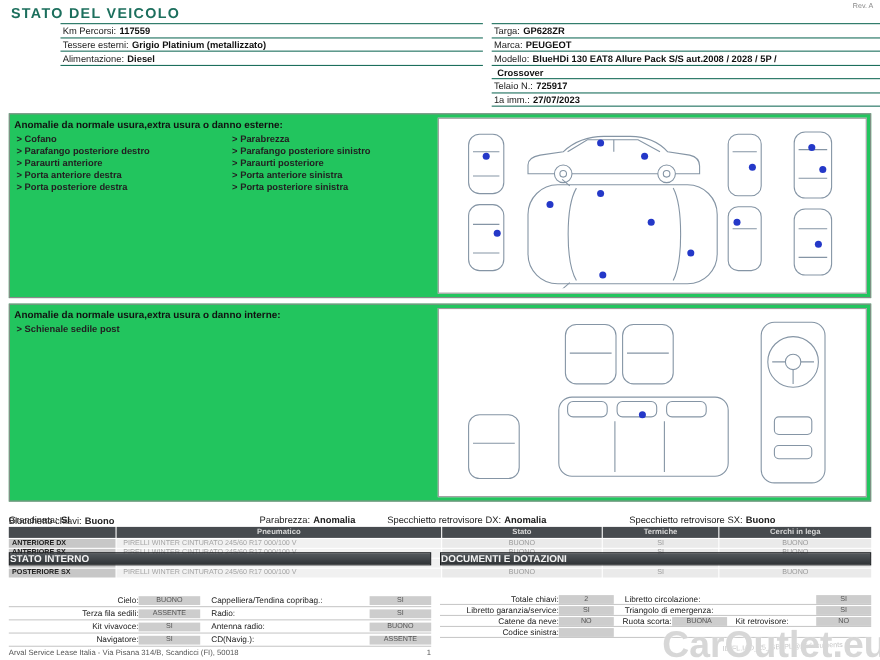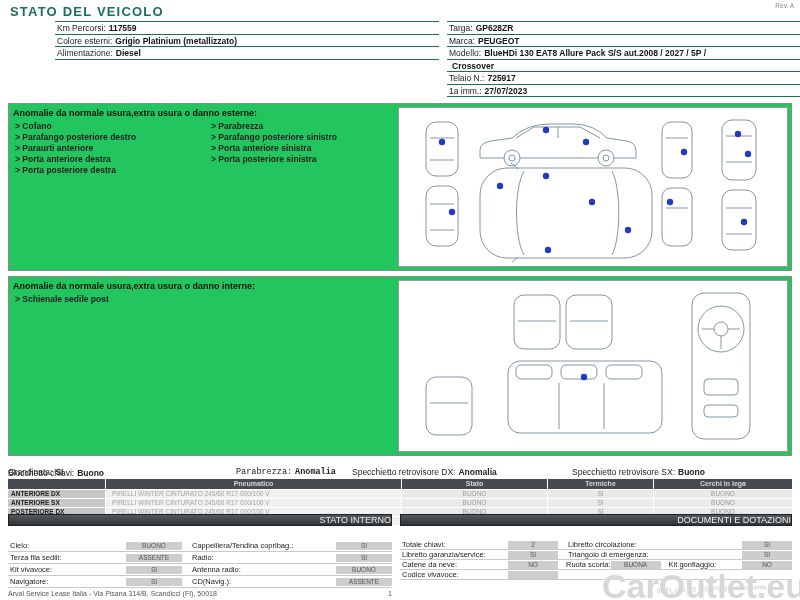--- a/index.html
+++ b/index.html
@@ -32,53 +32,53 @@
   .diagram { position:absolute; right:3px; top:3px; border:1px solid #9a9a9a; background:#fff; }
   #ext-diagram { width:390px; height:160px; }
   #int-diagram { width:390px; height:172px; }
   .diagram svg { display:block; margin:4px auto 0 auto; }
   .car-line { stroke:#8595a5; fill:none; stroke-width:1; }
   .car-fill { stroke:#8595a5; fill:#ffffff; stroke-width:1; }
   .dmg-dot  { fill:#2438c8; stroke:none; }
 
   .summary { position:absolute; left:8px; top:457px; width:784px; height:21px; font-size:8.5px; }
   .summary .pair { position:absolute; top:0; white-space:nowrap;margin-top:10px; }
-  .summary .p0 { left:0; }   .summary .p1 { left:228px;font-family:Liberation Mono, monospace; }
+  .summary .p0 { left:0; }   .summary .p1 { left:228px; }
   .summary .p2 { left:344px; } .summary .p3 { left:564px; }
   .summary .line2 { position:absolute; left:0; top:11px; white-space:nowrap; }
   .summary .val { font-weight:bold; margin-left:3px; }
 
   .tyre-table { position:absolute; left:8px; top:479px; width:784px; }
   .t-head { display:flex; height:10px; }
   .t-head > div { background:#474b4f; color:#d8d8d8; font-size:7px; font-weight:bold;
                   text-align:center; line-height:10px; margin-right:1px; }
   .t-head > div:last-child { margin-right:0; }
   .t-row { display:flex; height:8px; margin-top:1px; }
   .t-row > div { margin-right:1px; height:8px; line-height:8px; font-size:6.5px; overflow:hidden; white-space:nowrap; }
   .t-row > div:last-child { margin-right:0; }
   .c-pos   { width:97px; }  .c-desc { width:295px; } .c-stato { width:145px; }
   .c-term  { width:105px; } .c-cerchi { width:138px; }
   .t-row .c-pos   { background:#c7c7c7; color:#222; font-weight:bold; padding-left:3px; }
   .t-row .c-desc  { background:#f1f1f1; color:#a5a5a5; padding-left:6px; }
   .t-row .c-stato, .t-row .c-term, .t-row .c-cerchi
          { background:#eaeaea; color:#9b9b9b; text-align:center; }
 
-  .bar { position:absolute; top:514px; height:12px; line-height:10px; text-align:right;
-         font-size:9px; font-weight:normal; color:#f2f2f2;
+  .bar { position:absolute; top:502px; height:12px; line-height:10px; text-align:left;
+         font-size:9px; font-weight:bold; color:#f2f2f2;
          background:linear-gradient(#54595d,#303437); border:1px solid #1e2123; }
   #bar-left  { left:8px;   width:384px; }
   #bar-right { left:400px; width:392px; }
 
   .mini-table { position:absolute; top:540px; font-size:7.5px; }
   #si-table  { left:8px;   width:384px; }
   #doc-table { left:400px; width:392px; }
   .m-row { display:flex; align-items:center; border-bottom:1px solid #c9c9c9; }
   #si-table  .m-row { height:12px; }
   #doc-table .m-row { height:10px; }
-  .m-l1 { width:118px; padding-left:2px; white-space:nowrap; overflow:hidden; }
+  .m-l1 { width:118px; padding-left:2px; white-space:nowrap; overflow:hidden;text-align:right; }
   .m-l2 { flex:1; padding-left:10px; white-space:nowrap; overflow:hidden; }
   .chip { display:inline-block; width:56px; height:8px; line-height:8px; background:#cdcdcd;
           color:#555; font-size:6.5px; text-align:center; white-space:nowrap; overflow:hidden; }
   #doc-table .m-l1 { width:108px; }
   #doc-table .chip { width:50px; }
   .m-row.triple .m-l1 { width:76px; }
   .m-row.triple .m-lx { padding-left:8px; white-space:nowrap; }
   .m-row.triple .chip { width:38px; }
   .m-row.triple .m-fill { flex:1; }
 
@@ -96,36 +96,36 @@
 <div class="page">
 
   <div class="title">STATO DEL VEICOLO</div>
   <div class="rev">Rev. A</div>
 
   <div class="info-col info-left">
     <div class="info-row">
       <span class="lbl">Km Percorsi:</span><span class="val">117559</span>
     </div>
     <div class="info-row">
-      <span class="lbl">Colore esterni:</span><span class="val">Grigio Platinium (metallizzato)</span>
+      <span class="lbl">Tessere esterni:</span><span class="val">Grigio Platinium (metallizzato)</span>
     </div>
     <div class="info-row">
       <span class="lbl">Alimentazione:</span><span class="val">Diesel</span>
     </div>
   </div>
 
   <div class="info-col info-right">
     <div class="info-row">
       <span class="lbl">Targa:</span><span class="val">GP628ZR</span>
     </div>
     <div class="info-row">
       <span class="lbl">Marca:</span><span class="val">PEUGEOT</span>
     </div>
     <div class="info-row">
-      <span class="lbl">Modello:</span><span class="val">BlueHDi 130 EAT8 Allure Pack S/S aut.2008 / 2027 / 5P /</span>
+      <span class="lbl">Modello:</span><span class="val">BlueHDi 130 EAT8 Allure Pack S/S aut.2008 / 2028 / 5P /</span>
     </div>
     <div class="info-row">
       <span class="lbl"></span><span class="val">Crossover</span>
     </div>
     <div class="info-row">
       <span class="lbl">Telaio N.:</span><span class="val">725917</span>
     </div>
     <div class="info-row">
       <span class="lbl">1a imm.:</span><span class="val">27/07/2023</span>
     </div>
@@ -137,20 +137,21 @@
       <div class="item-col">
         <div class="dmg-item">&gt; Cofano</div>
         <div class="dmg-item">&gt; Parafango posteriore destro</div>
         <div class="dmg-item">&gt; Paraurti anteriore</div>
         <div class="dmg-item">&gt; Porta anteriore destra</div>
         <div class="dmg-item">&gt; Porta posteriore destra</div>
       </div>
       <div class="item-col">
         <div class="dmg-item">&gt; Parabrezza</div>
         <div class="dmg-item">&gt; Parafango posteriore sinistro</div>
+        <div class="dmg-item">&gt; Paraurti posteriore</div>
         <div class="dmg-item">&gt; Porta anteriore sinistra</div>
         <div class="dmg-item">&gt; Porta posteriore sinistra</div>
       </div>
     </div>
     <div class="diagram" id="ext-diagram">
       <svg width="386" height="150" viewBox="0 0 386 150">
 
         <rect class="car-fill" x="26" y="10" width="32" height="54" rx="10"></rect>
         <line class="car-line" x1="30" y1="26" x2="54" y2="26"></line>
           <line class="car-line" x1="30" y1="48" x2="54" y2="48"></line>
@@ -337,25 +338,25 @@
       <span class="m-l1">Libretto garanzia/service:</span>
         <span class="chip">SI</span>
       <span class="m-l2">Triangolo di emergenza:</span>
         <span class="chip">SI</span>
     </div>
     <div class="m-row triple">
       <span class="m-l1">Catene da neve:</span>
         <span class="chip">NO</span>
       <span class="m-lx">Ruota scorta:</span>
         <span class="chip">BUONA</span>
-      <span class="m-lx m-fill">Kit gonfiaggio:</span>
+      <span class="m-lx m-fill">Kit retrovisore:</span>
         <span class="chip">NO</span>
     </div>
     <div class="m-row">
-      <span class="m-l1">Codice vivavoce:</span>
+      <span class="m-l1">Codice sinistra:</span>
         <span class="chip"></span>
       <span class="m-l2"></span>
     </div>
   </div>
 
   <div class="footer">Arval Service Lease Italia - Via Pisana 314/B, Scandicci (FI), 50018</div>
   <div class="pageno">1</div>
 
   <div class="wm-id">ID FL.IAD_25_GB_PL@x2documents</div>
   <div class="wm">CarOutlet.eu</div>

